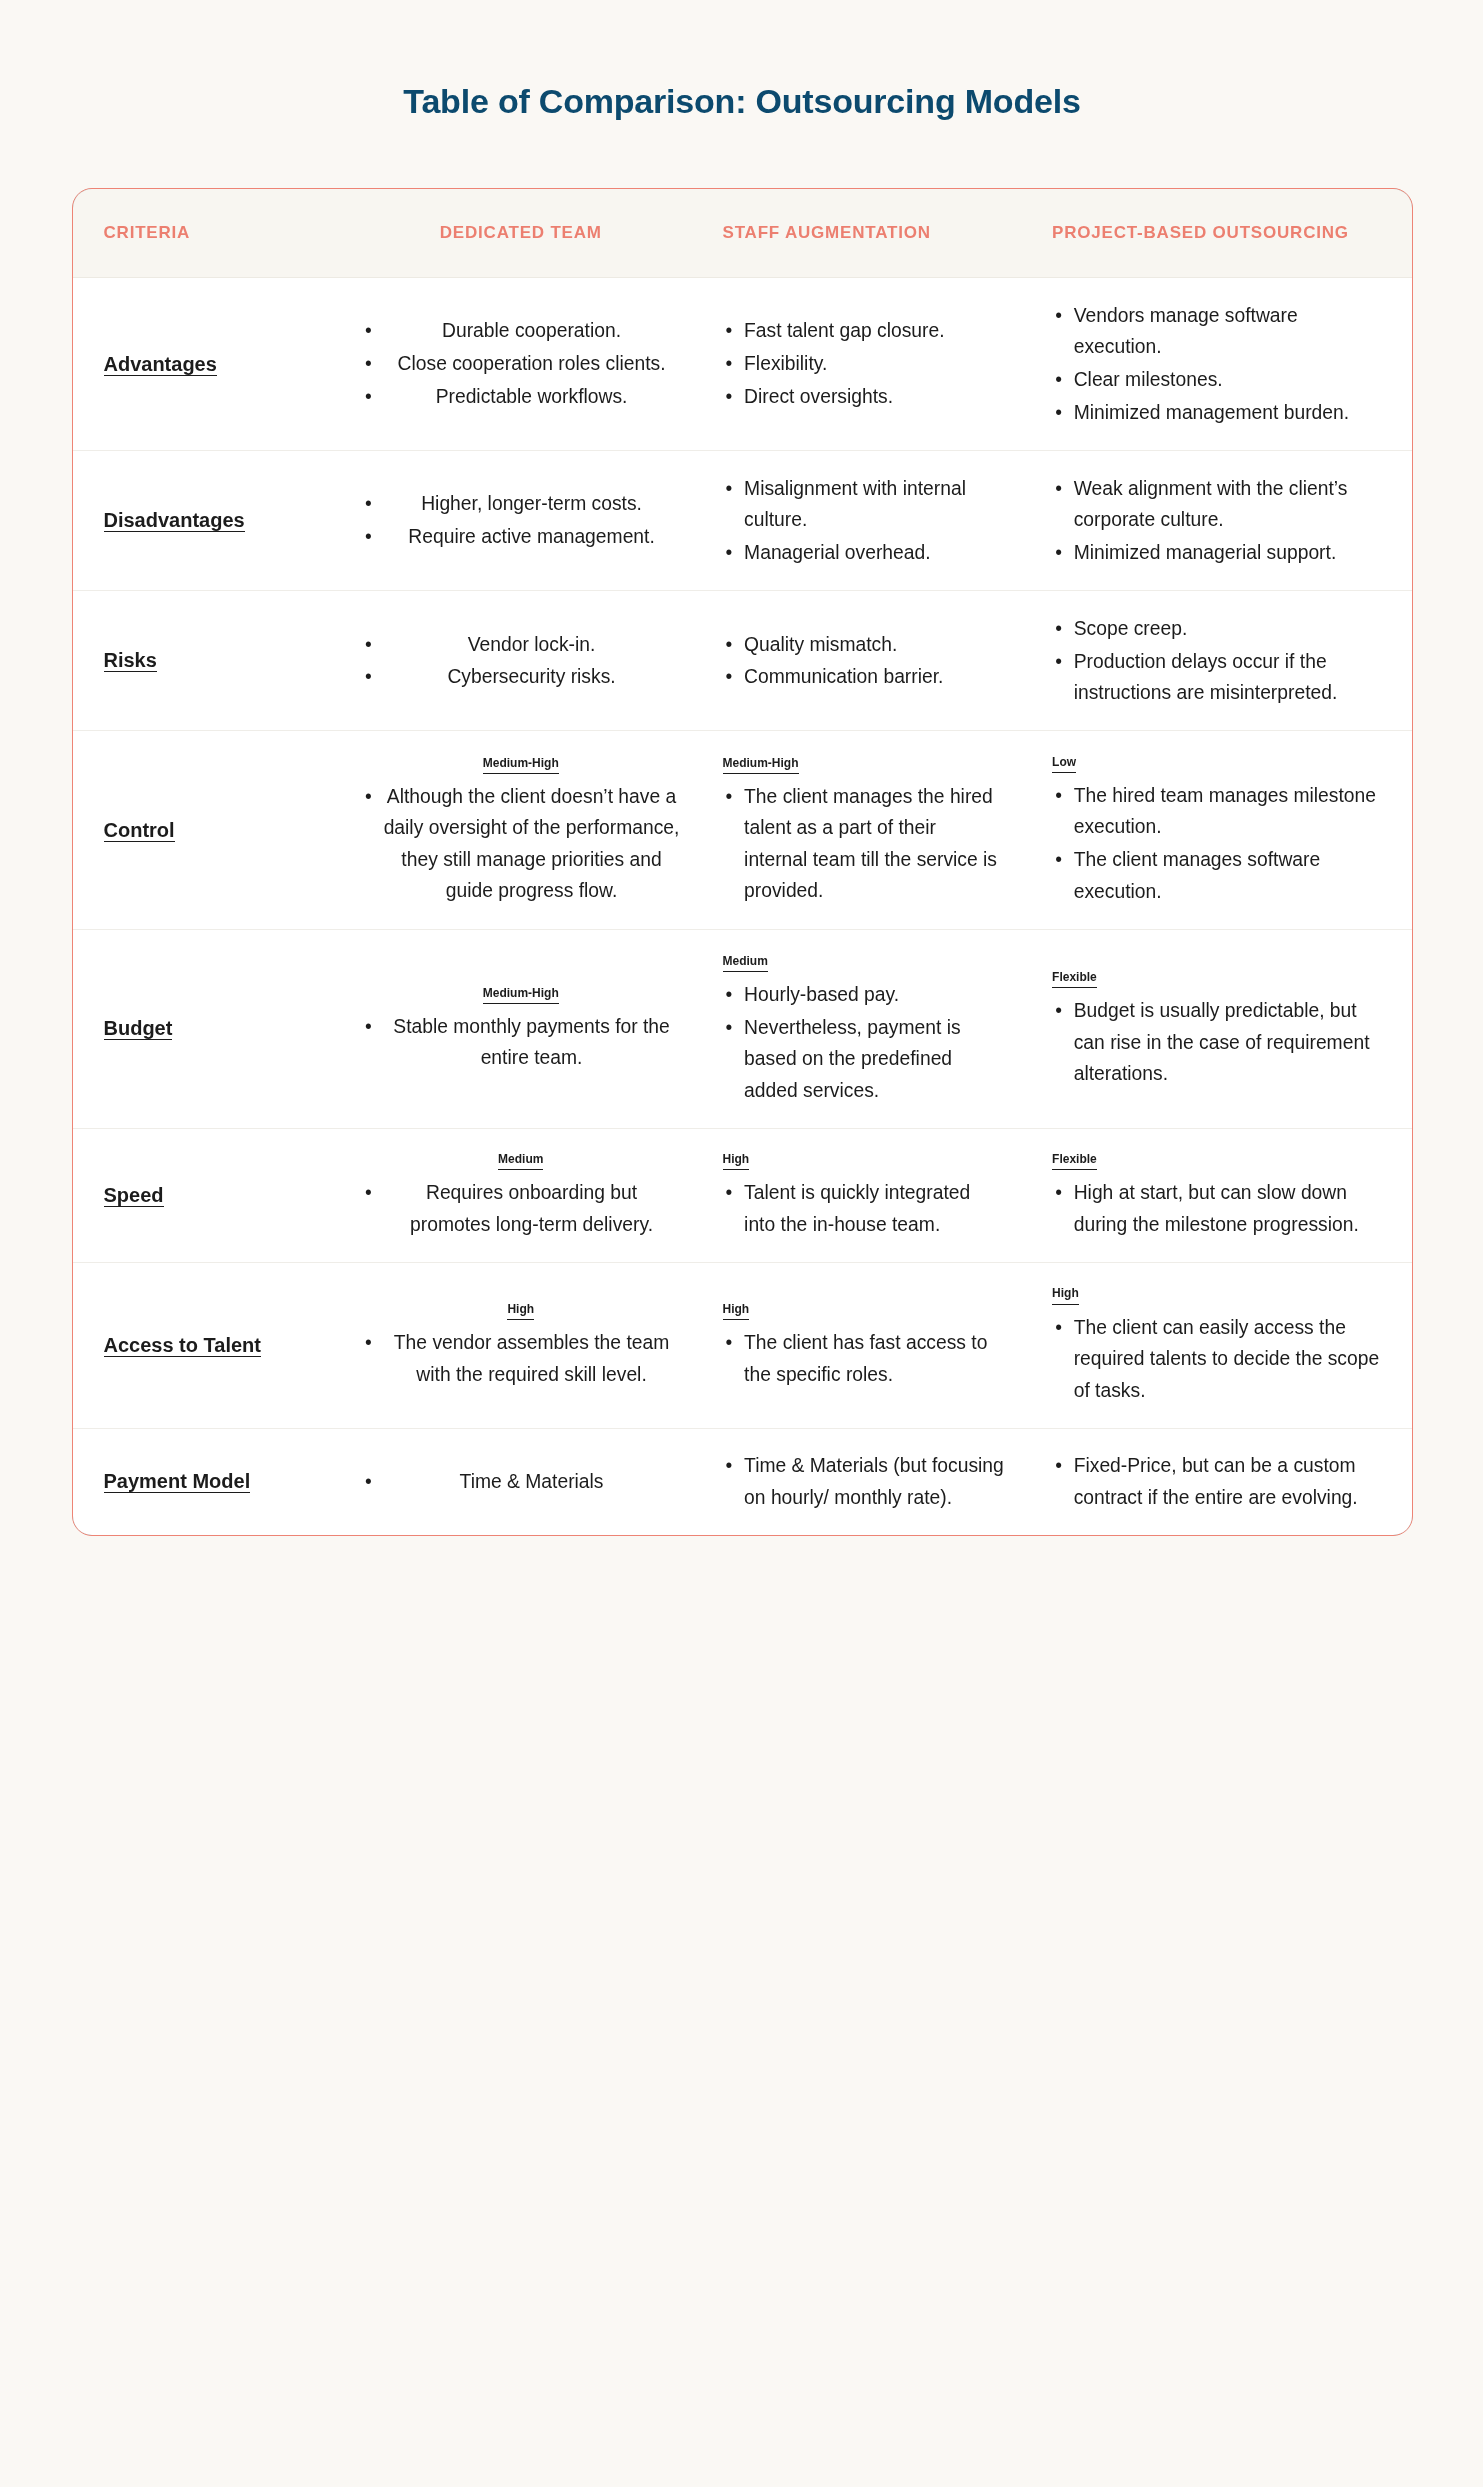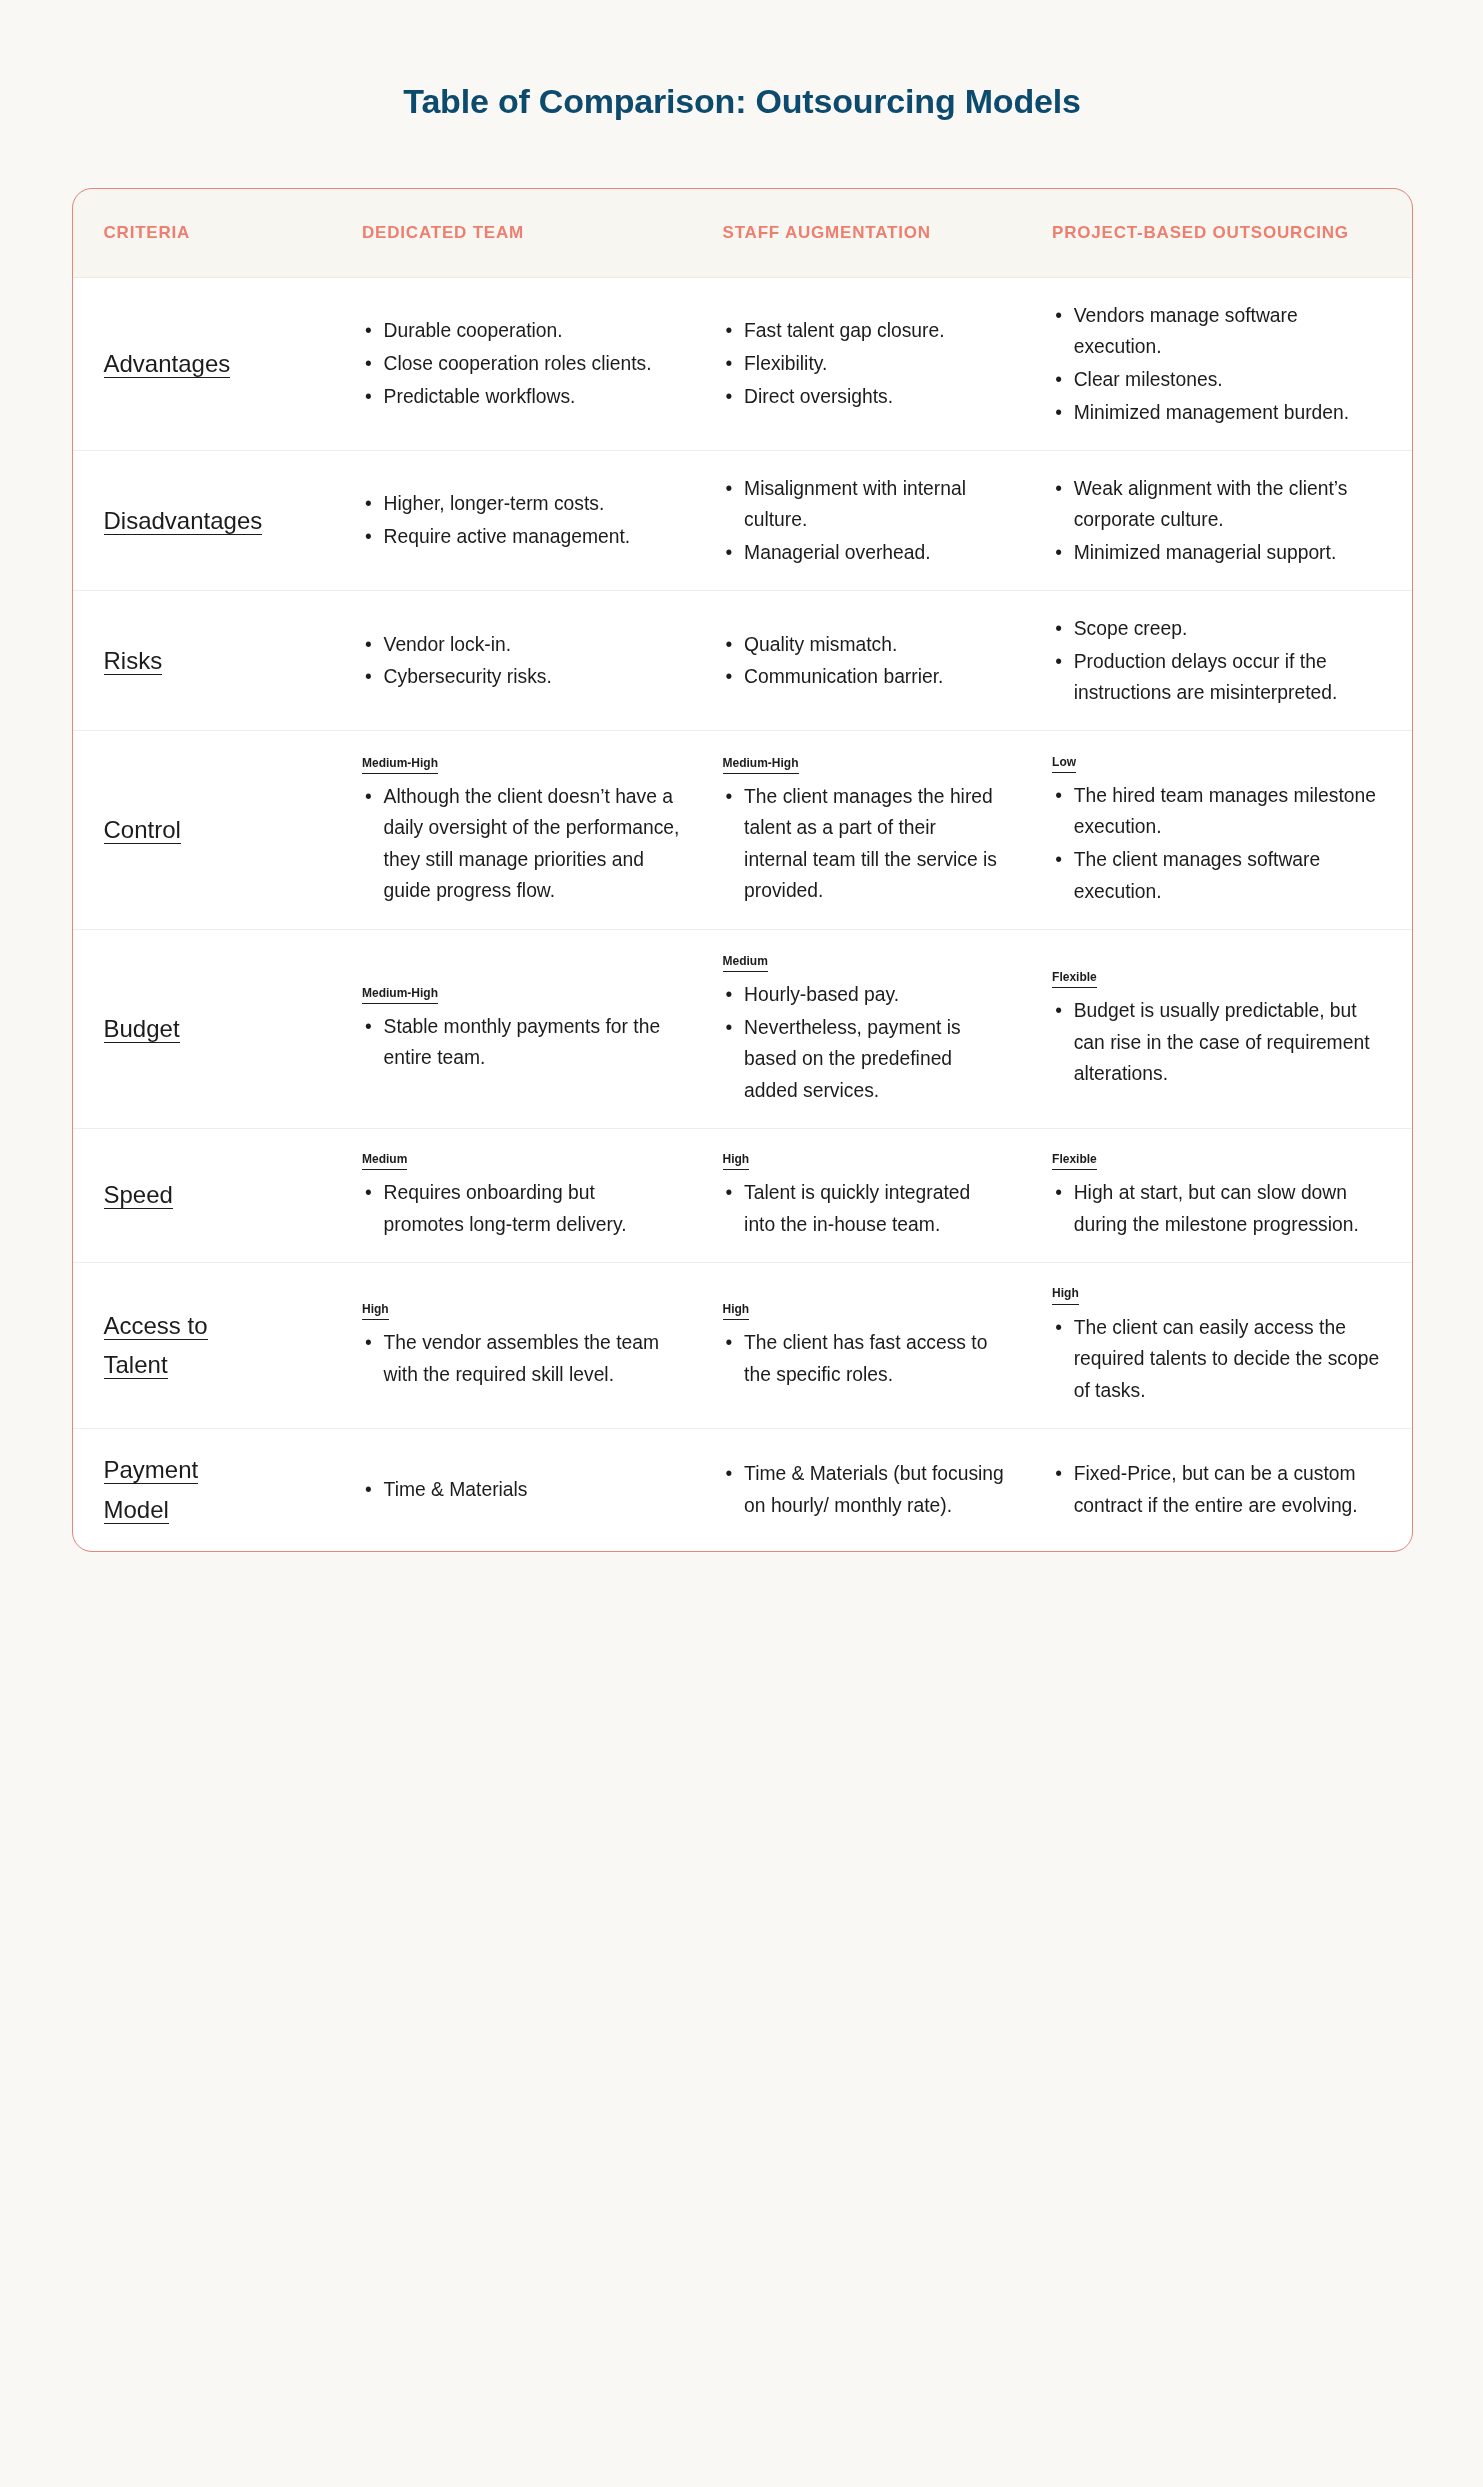--- a/index.html
+++ b/index.html
@@ -56,21 +56,21 @@
   }
 
   .cell {
     display: table-cell;
     vertical-align: middle;
     padding: 21.6px 26px 21.6px 31px;
   }
 
   
   .col-0 { width: 274px; padding-left: 31px; }
-  .col-1 { width: 359px; padding-left: 15.5px; }
+  .col-1 { width: 359px; padding-left: 15.5px; text-align: center; }
   .col-2 { width: 325px; padding-left: 17px; }
   .col-3 { width: 383px; padding-left: 21.6px; }
 
   
   .header-row .cell {
     background: #F8F6F1;
     vertical-align: middle;
     padding-top: 31px;
     padding-bottom: 31px;
     border-bottom: 1.5px solid #EDEAE3;
@@ -89,22 +89,22 @@
   .body-row .cell {
     background: #FFFFFF;
     border-bottom: 1.5px solid #EFEDE8;
   }
   .body-row:last-child .cell {
     border-bottom: none;
   }
 
   .criteria-label {
     color: #1C1C1C;
-    font-size: 24px;
-    font-weight: 400;
+    font-size: 20px;
+    font-weight: 700;
     line-height: 1.65;
     display: inline;
     border-bottom: 1.2px solid #1C1C1C;
     box-decoration-break: clone;
     text-align: center;
     -webkit-box-decoration-break: clone;
   }
   .criteria-wrap { max-width: 162px; }
 
   .level-label {

